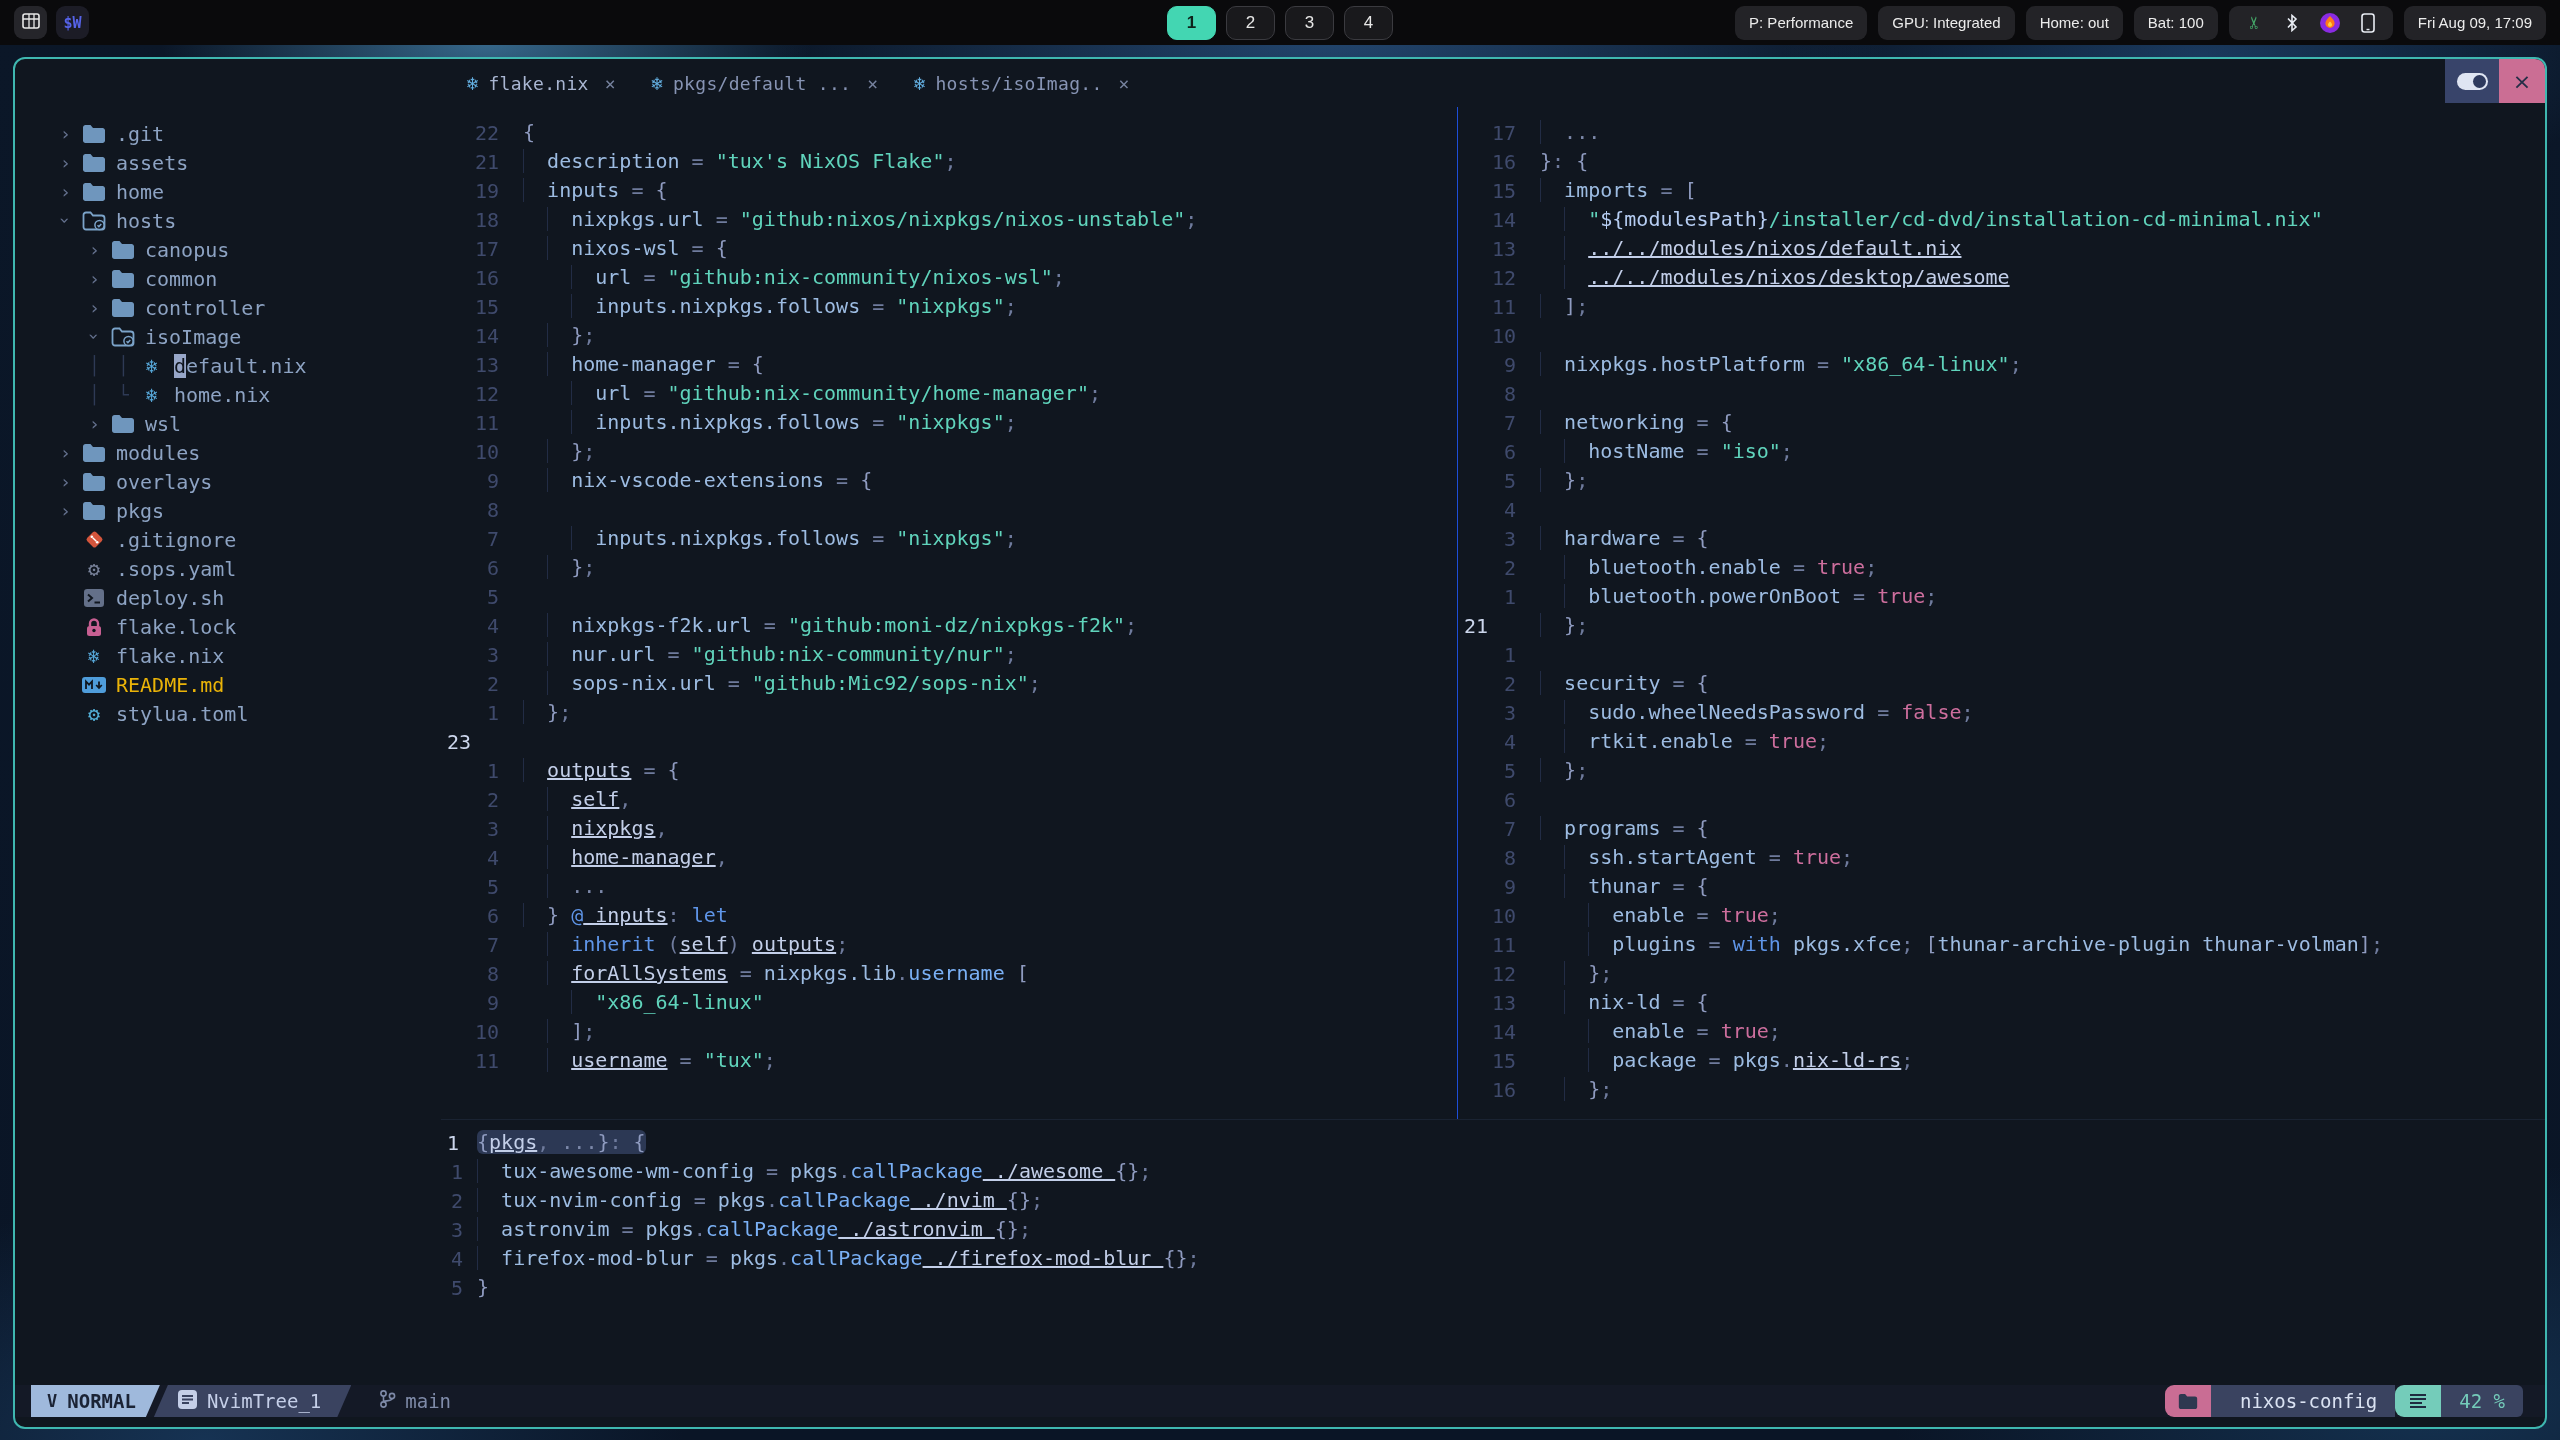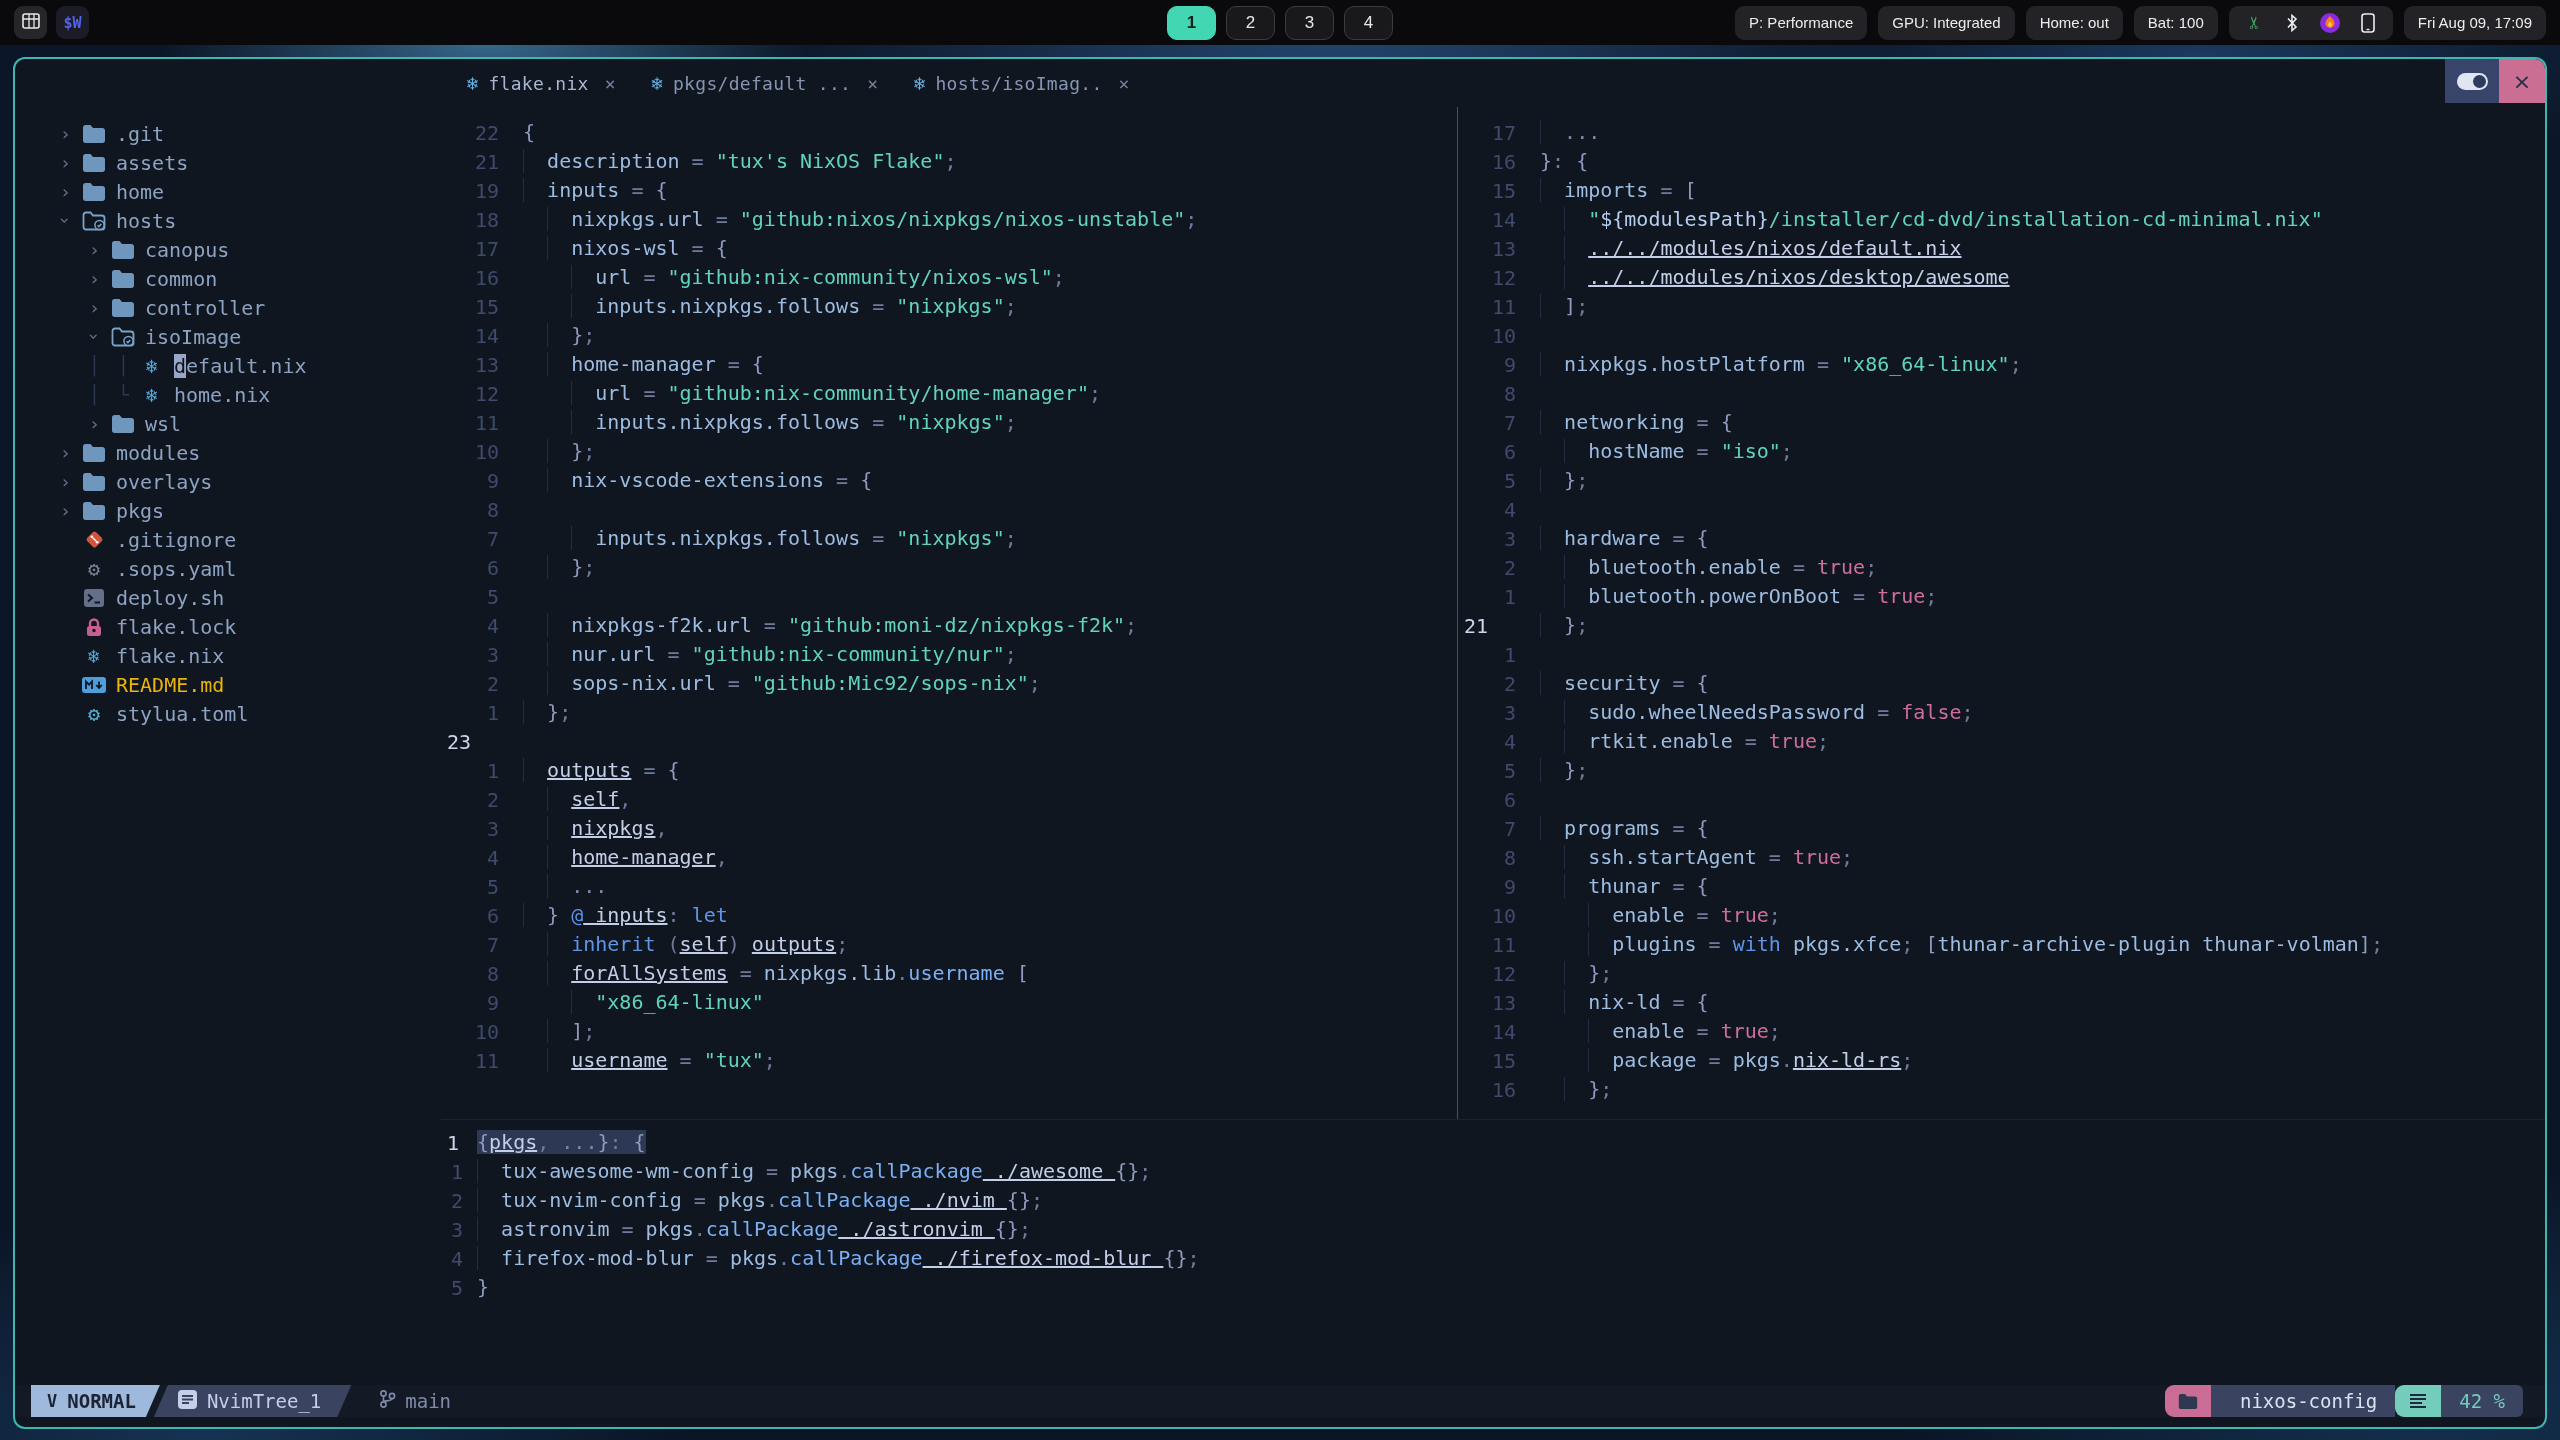--- a/index.html
+++ b/index.html
@@ -77,21 +77,21 @@
   .pane.pright { flex:1; padding-top:11px; }
   .pane.pbottom{ height:266px; flex:0 0 auto; border-top:1px solid #1a2332; padding-top:8px; }
 
   .cl { height:29px; display:flex; align-items:center; font-size:20px; cursor:text; }
   .ln { width:58px; flex:0 0 auto; text-align:right; color:#3f4a6c; }
   .cl.cur .ln { text-align:left; padding-left:6px; color:#ccd6ec; }
   .code { margin-left:24px; white-space:pre; line-height:29px; }
   .pbottom .ln { width:22px; }
   .pbottom .code { margin-left:14px; }
   .g { box-shadow: inset 1px 0 0 #222c45; }
-  .selwrap { background:#2c3854; border-radius:0;text-align:center; }
+  .selwrap { background:#2c3854; border-radius:6px;text-align:center; }
 
   .tk-p { color:#9dbce2; }  
   .tk-v { color:#c3cfe9;text-decoration:underline; }  
   .tk-o { color:#6f7b9d; }  
   .tk-b { color:#8f9bc0; }  
   .tk-s { color:#60d4bc; }  
   .tk-k { color:#5f95e8; }  
   .tk-f { color:#7ab0f5; }  
   .tk-B { color:#cd6e9d; }  
   .tk-e { color:#7d89aa; }  

